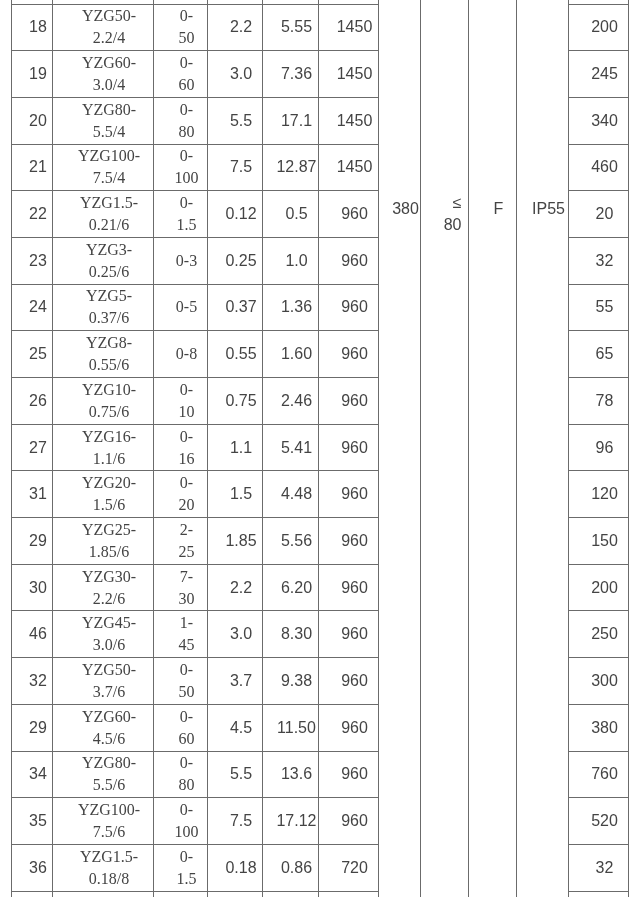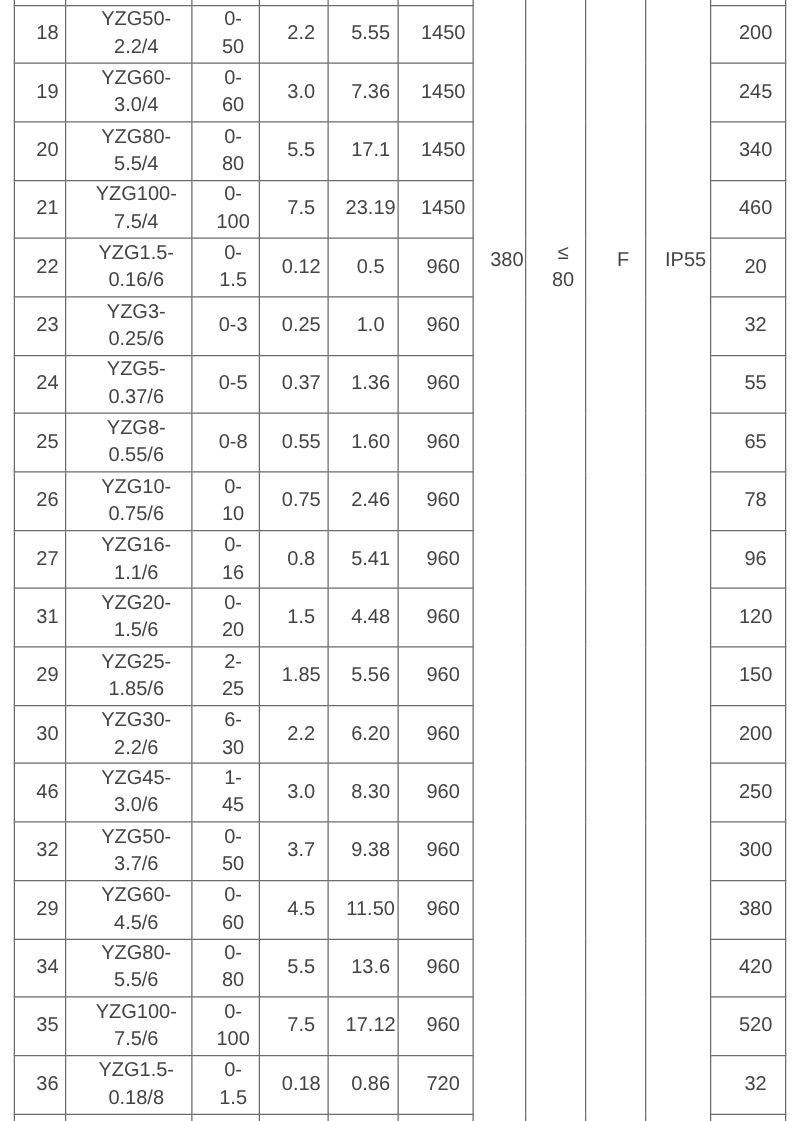--- a/index.html
+++ b/index.html
@@ -38,23 +38,24 @@
     border-bottom: none;
     vertical-align: top;
   }
   .ml { line-height: 22px; }
   .ml.s { margin-top: 198px; }
   .ml.d {
     margin-top: 192px;
     max-width: 22px;
     margin-left: auto;
     margin-right: auto;
-  }
-
-  .ib { display: inline-block; }
+    text-align: right;
+  }
+
+  .ib { display: inline-block; font-family: Liberation Serif, serif; }
   .mw { max-width: 70px; }
   .rw { max-width: 28px; }
 </style>
 </head>
 <body>
 
 <div class="page">
   <table class="spec">
     <colgroup>
       <col style="width:41px">
@@ -136,29 +137,29 @@
 
   <tr class="dr">
     <td>21</td>
     <td>
       <span class="ib mw">YZG100-7.5/4</span>
     </td>
     <td>
       <span class="ib rw">0-100</span>
     </td>
     <td>7.5</td>
-    <td>23.19</td>
+    <td>12.87</td>
     <td>1450</td>
     <td>460</td>
   </tr>
 
   <tr class="dr">
     <td>22</td>
     <td>
-      <span class="ib mw">YZG1.5-0.16/6</span>
+      <span class="ib mw">YZG1.5-0.21/6</span>
     </td>
     <td>
       <span class="ib rw">0-1.5</span>
     </td>
     <td>0.12</td>
     <td>0.5</td>
     <td>960</td>
     <td>20</td>
   </tr>
 
@@ -219,21 +220,21 @@
   </tr>
 
   <tr class="dr">
     <td>27</td>
     <td>
       <span class="ib mw">YZG16-1.1/6</span>
     </td>
     <td>
       <span class="ib rw">0-16</span>
     </td>
-    <td>0.8</td>
+    <td>1.1</td>
     <td>5.41</td>
     <td>960</td>
     <td>96</td>
   </tr>
 
   <tr class="dr">
     <td>31</td>
     <td>
       <span class="ib mw">YZG20-1.5/6</span>
     </td>
@@ -259,21 +260,21 @@
     <td>960</td>
     <td>150</td>
   </tr>
 
   <tr class="dr">
     <td>30</td>
     <td>
       <span class="ib mw">YZG30-2.2/6</span>
     </td>
     <td>
-      <span class="ib rw">6-30</span>
+      <span class="ib rw">7-30</span>
     </td>
     <td>2.2</td>
     <td>6.20</td>
     <td>960</td>
     <td>200</td>
   </tr>
 
   <tr class="dr">
     <td>46</td>
     <td>
@@ -320,21 +321,21 @@
     <td>34</td>
     <td>
       <span class="ib mw">YZG80-5.5/6</span>
     </td>
     <td>
       <span class="ib rw">0-80</span>
     </td>
     <td>5.5</td>
     <td>13.6</td>
     <td>960</td>
-    <td>420</td>
+    <td>760</td>
   </tr>
 
   <tr class="dr">
     <td>35</td>
     <td>
       <span class="ib mw">YZG100-7.5/6</span>
     </td>
     <td>
       <span class="ib rw">0-100</span>
     </td>

